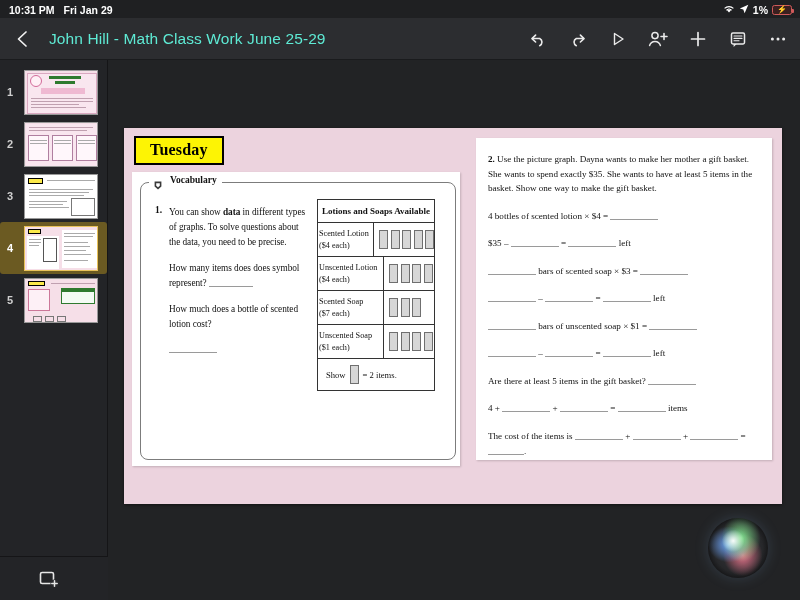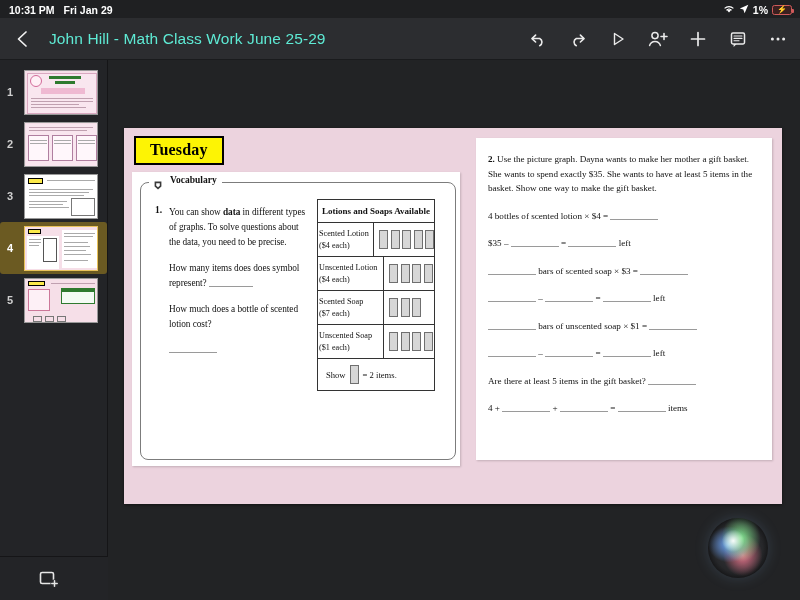--- a/index.html
+++ b/index.html
@@ -544,20 +544,30 @@
             <span>4 +</span>
             <span class="blank"></span>
             <span>+</span>
             <span class="blank"></span>
             <span>=</span>
             <span class="blank"></span>
             <span>items</span>
           </div>
           <div class="rgap"></div>
 
+          <div class="rline">
+            <span>The cost of the items is</span>
+            <span class="blank"></span>
+            <span>+</span>
+            <span class="blank"></span>
+            <span>+</span>
+            <span class="blank"></span>
+            <span>=</span>
+            <span class="blank w36"></span><span>.</span>
+          </div>
         </div>
       </div>
 
     </div>
   </div>
 
   <div class="siri"></div>
 
 </div>
 

